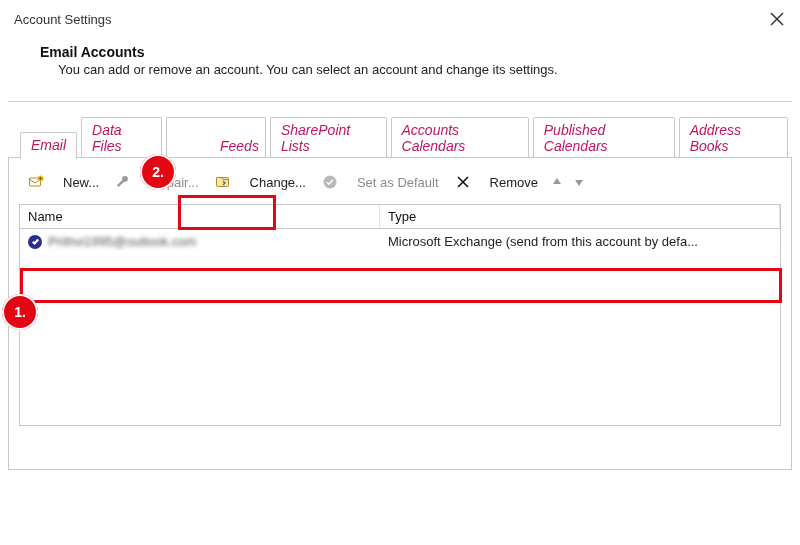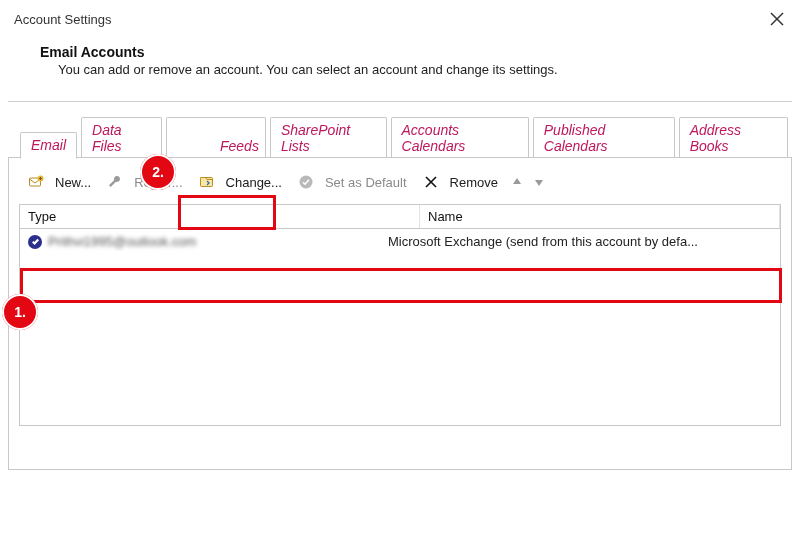--- a/index.html
+++ b/index.html
@@ -47,21 +47,21 @@
   .tab-panel {
     margin: 0 8px; border: 1px solid #c8c8c8; border-top: none;
     padding: 10px 10px 14px 10px; height: 312px; position: relative;
     background: #fff;
   }
   .toolbar {
     display: flex; align-items: center; gap: 2px; padding: 2px 2px 10px 2px;
     flex-wrap: nowrap;
   }
   .tbtn {
-    display: inline-flex; align-items: center; gap: 11px;
+    display: inline-flex; align-items: center; gap: 19px;
     padding: 3px 6px; cursor: pointer; font-size: 13px;
     color: #202020; border: 1px solid transparent; background: transparent;
     border-radius: 2px;
   }
   .tbtn.disabled { color: #8a8a8a; cursor: default; }
   .tbtn .ico { width: 16px; height: 16px; display: inline-flex; align-items: center; justify-content: center; }
   .tbtn svg { width: 16px; height: 16px; }
   .arrow-btn {
     width: 20px; height: 20px; display: inline-flex; align-items: center; justify-content: center;
     color: #8a8a8a; cursor: default;
@@ -202,22 +202,22 @@
       </span>
       <span class="arrow-btn">
         <svg viewBox="0 0 12 12">
             <path d="M6 10 L2 4 H10 Z"></path>
           </svg>
       </span>
     </div>
 
     <div class="list-wrap">
       <div class="list-head">
+        <div class="col col-name">Name</div>
         <div class="col col-type">Type</div>
-        <div class="col col-name">Name</div>
       </div>
       <div class="list-row">
         <div class="cell cell-name">
           <span class="check-badge">
             <svg viewBox="0 0 10 10">
                 <path d="M2 5.2l2 2 4-4.4"></path>
               </svg>
           </span>
           <span class="blur">Prithvi1995@outlook.com</span>
         </div>

